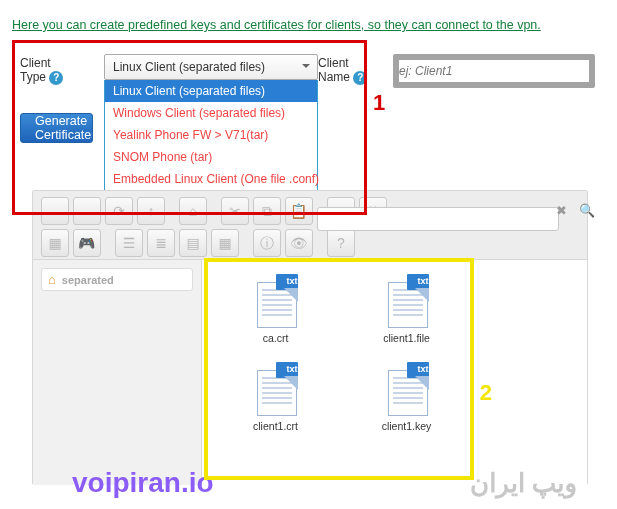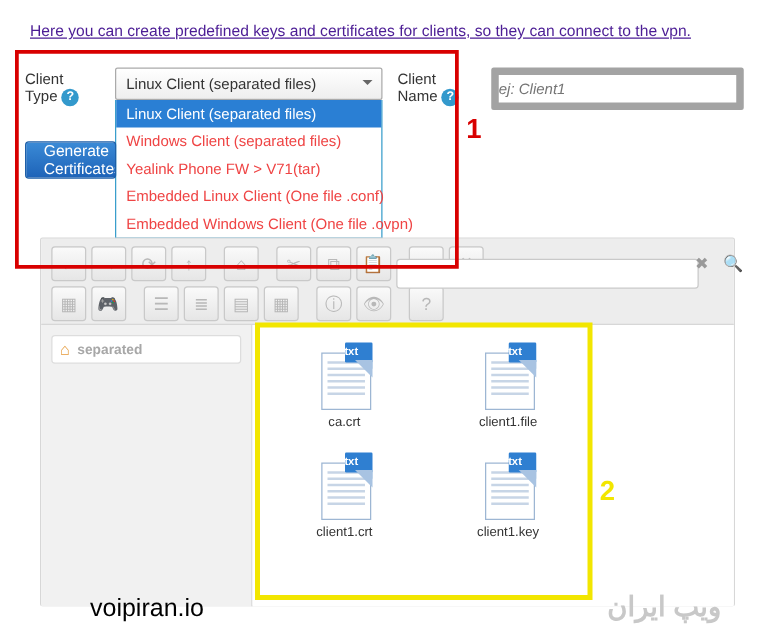--- a/index.html
+++ b/index.html
@@ -1,24 +1,24 @@
 <!DOCTYPE html>
 <html><head>
 <meta charset="utf-8">
 <style>
   html,body{margin:0;padding:0;font-family:Arial,Helvetica,sans-serif;font-size:12px;color:#333;background:#fff}
   .page{width:617px;height:509px;position:relative;overflow:hidden}
-  .intro{position:absolute;left:24px;top:18px;font-size:12.5px;color:#4c1d95;text-decoration:underline}
+  .intro{position:absolute;left:12px;top:18px;font-size:12.5px;color:#15803d;text-decoration:underline}
   
   .anno1{position:absolute;left:12px;top:40px;width:355px;height:175px;border:3px solid #d80000;box-sizing:border-box;z-index:5;pointer-events:none}
   .anno1-lbl{position:absolute;left:373px;top:90px;color:#d80000;font-size:22px;font-weight:bold}
   
   .lbl-ct{position:absolute;left:20px;top:56px;font-size:12px;color:#333;line-height:14px}
   .help{display:inline-block;width:14px;height:14px;border-radius:50%;background:#3399cc;color:#fff;text-align:center;font-size:10px;line-height:14px;font-weight:bold;vertical-align:middle}
-  .select-wrap{position:absolute;left:92px;top:54px;width:214px}
+  .select-wrap{position:absolute;left:104px;top:54px;width:214px}
   .select-box{height:24px;border:1px solid #aaa;border-radius:2px;background:linear-gradient(#fff,#eee);padding:0 22px 0 8px;font-size:12px;line-height:24px;position:relative;color:#333}
   .select-box:after{content:"";position:absolute;right:7px;top:9px;border:4px solid transparent;border-top-color:#666}
   .dropdown{border:1px solid #3a9ecc;border-top:none;background:#fff;max-height:168px}
   .dropdown .opt{padding:4px 8px;font-size:12px;color:#ef4444;white-space:nowrap}
   .dropdown .opt.sel{background:#2a7fd4;color:#fff}
   .lbl-cn{position:absolute;left:318px;top:56px;font-size:12px;color:#333;line-height:14px}
   .cn-input{position:absolute;left:393px;top:54px;width:190px;height:22px;border:6px solid #a3a3a3;border-radius:2px;padding:0 0;font-size:12px;color:#999;font-style:italic}
   .btn-gen{position:absolute;left:20px;top:113px;background:linear-gradient(#3a8ad6,#1e63b8);color:#fff;border:1px solid #1e5fa8;border-radius:3px;height:30px;padding:0 14px;font-size:12.5px;cursor:pointer;overflow:hidden;width:73px;text-align:left}
   
   .fm{position:absolute;left:32px;top:190px;width:554px;height:293px;border:1px solid #d7d7d7;border-radius:2px;background:#fff}
@@ -38,26 +38,26 @@
   .tree-item{display:flex;align-items:center;gap:6px;background:#fff;border:1px solid #ddd;border-radius:3px;padding:3px 6px;font-size:11px;color:#a7a7a7;font-weight:bold}
   .tree-ic{color:#e59a3b;font-size:13px}
   .fm-main{flex:1;position:relative;background:#fff}
   .anno2{position:absolute;left:2px;top:-2px;width:270px;height:222px;border:4px solid #f2e600;box-sizing:border-box;pointer-events:none;z-index:6}
   .anno2-lbl{position:absolute;right:-22px;top:118px;color:#f2e600;font-size:22px;font-weight:bold}
   .files{display:grid;grid-template-columns:1fr 1fr;gap:18px 20px;padding:14px 18px;width:242px}
   .file{display:flex;flex-direction:column;align-items:center;gap:6px}
   .file-ic{width:44px;height:52px;position:relative}
   .file-ic .sheet{position:absolute;left:3px;top:8px;width:38px;height:44px;background:#fff;border:1px solid #9db6d3}
   .file-ic .sheet:before{content:"";position:absolute;left:4px;top:6px;right:4px;height:2px;background:#c7d5e6;box-shadow:0 5px 0 #c7d5e6,0 10px 0 #c7d5e6,0 15px 0 #c7d5e6,0 20px 0 #c7d5e6,0 25px 0 #c7d5e6}
-  .file-ic .tag{position:absolute;right:0;top:0;width:22px;height:16px;background:#2f7fd1;color:#fff;font-size:9px;font-weight:bold;text-align:left;line-height:14px;border-radius:1px}
+  .file-ic .tag{position:absolute;right:0;top:0;width:22px;height:16px;background:#2f7fd1;color:#fff;font-size:9px;font-weight:bold;text-align:right;line-height:14px;border-radius:1px}
   .file-ic .fold{position:absolute;right:0;top:14px;border:7px solid transparent;border-top-color:#a8c3e2;border-right-color:#a8c3e2}
   .fname{font-size:10.5px;color:#333}
   
-  .wm-l{position:absolute;left:72px;bottom:10px;font-size:20px;color:#000000;font-weight:normal}
-  .wm-r{position:absolute;right:40px;bottom:10px;font-size:22px;color:#c8c8c8;font-weight:bold;font-family:Liberation Sans, sans-serif}
+  .wm-l{position:absolute;left:72px;bottom:10px;font-size:28px;color:#8b5cf6;font-weight:bold}
+  .wm-r{position:absolute;right:40px;bottom:10px;font-size:26px;color:#c8c8c8;font-weight:bold;font-family:Liberation Serif, serif}
 </style>
 </head>
 <body>
 
 <div class="page">
 
   <div class="intro">Here you can create predefined keys and certificates for clients, so they can connect to the vpn.</div>
 
   <div class="anno1"></div>
   <div class="anno1-lbl">1</div>
@@ -67,20 +67,21 @@
 Type</span>
     <span class="help">?</span>
   </div>
 
   <div class="select-wrap">
     <div class="select-box">Linux Client (separated files)</div>
     <div class="dropdown" id="ct-dd">
         <div class="opt sel">Linux Client (separated files)</div>
         <div class="opt">Windows Client (separated files)</div>
         <div class="opt">Yealink Phone FW &gt; V71(tar)</div>
+        <div class="opt">SNOM Phone (tar)</div>
         <div class="opt">Embedded Linux Client (One file .conf)</div>
         <div class="opt">Embedded Windows Client (One file .ovpn)</div>
       </div>
   </div>
 
   <div class="lbl-cn">
     <span style="white-space:pre-line">Client
 Name</span>
     <span class="help">?</span>
   </div>

